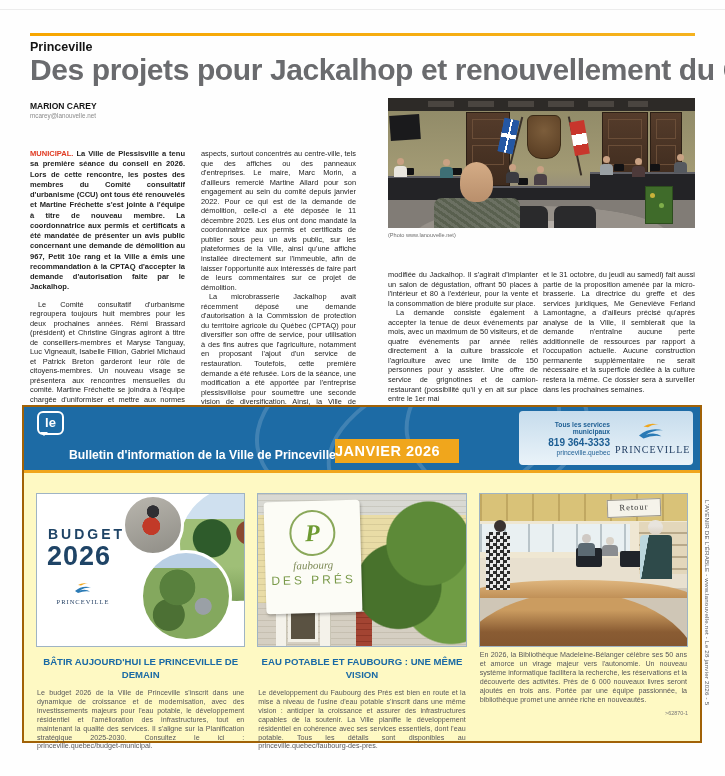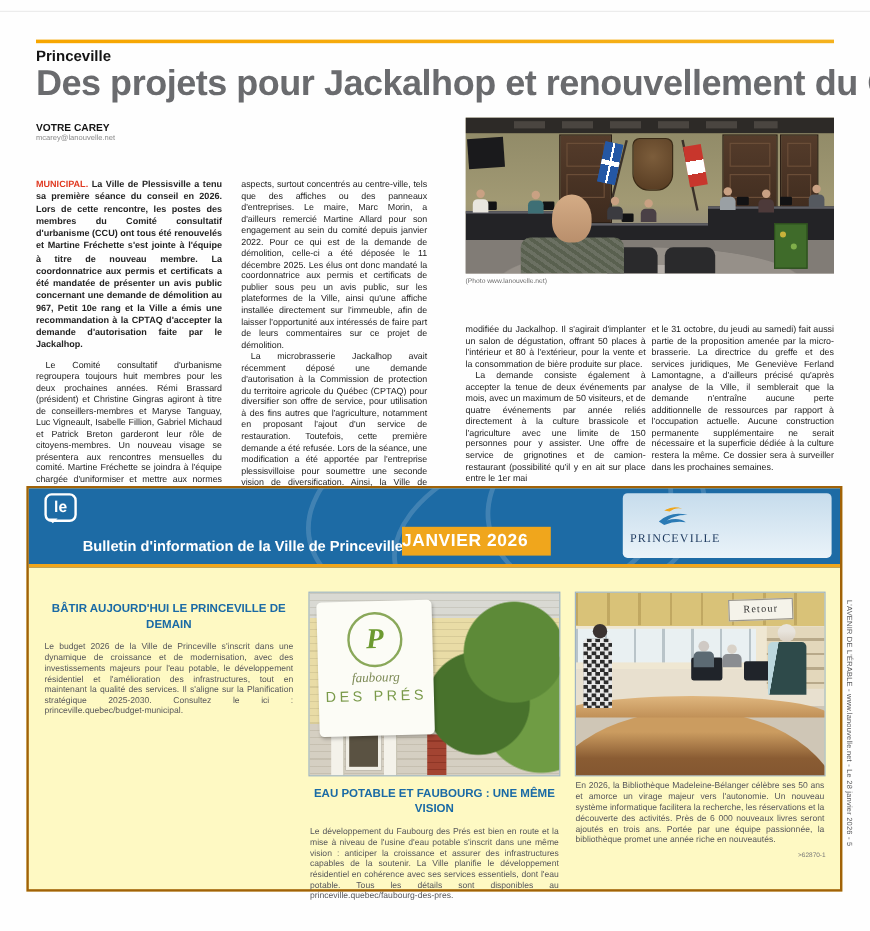--- a/index.html
+++ b/index.html
@@ -121,21 +121,21 @@
 </style>
 </head>
 <body>
 
 <div class="page">
   <div class="page-edge"></div>
 
   <div class="top-rule"></div>
   <div class="kicker">Princeville</div>
   <h1 class="headline">Des projets pour Jackalhop et renouvellement du CCU</h1>
-  <div class="byline">VOTRE CAREY</div>
+  <div class="byline">MARION CAREY</div>
   <div class="byline-email">mcarey@lanouvelle.net</div>
 
   <div class="photo">
     <div class="ph-top"></div>
     <div class="ph-door" style="left:78px;width:42px;height:72px;">
         <i></i>
         <i></i>
       </div>
     <div class="ph-door" style="left:214px;width:44px;height:70px;">
         <i></i>
@@ -217,33 +217,52 @@
 
   <div class="ad">
     <div class="ad-header">
       <div class="arc a1"></div>
       <div class="arc a2"></div>
       <div class="arc a3"></div>
       <div class="le-bubble">le</div>
       <div class="ad-subtitle">Bulletin d'information de la Ville de Princeville</div>
       <div class="ad-issue">JANVIER 2026</div>
       <div class="services-box">
+        <div class="svc-text">
+          <div class="svc-l1">Tous les services municipaux</div>
+          <div class="svc-phone">819 364-3333</div>
+          <div class="svc-web">princeville.quebec</div>
+        </div>
         <div class="city-logo">
           <svg width="32" height="18" viewBox="0 0 40 24">
             <path d="M10 6 Q20 0 30 4 Q23 2 16 7 Z" fill="#f0a61c"></path>
             <path d="M4 18 Q18 6 36 11 Q24 10 13 17 Q26 13 34 19 Q22 17 10 22 Z" fill="#2a7ab5"></path>
           </svg>
           <span>PRINCEVILLE</span>
         </div>
       </div>
     </div>
 
     <div class="ad-body">
 
       <div class="panel">
+        <div class="panel-img budget-card">
+          <div class="circ town"></div>
+          <div class="circ aerial"></div>
+          <div class="circ kid"></div>
+          <div class="bdg-label">BUDGET</div>
+          <div class="bdg-year">2026</div>
+          <div class="bdg-logo">
+            <svg width="22" height="12" viewBox="0 0 40 24">
+              <path d="M10 6 Q20 0 30 4 Q23 2 16 7 Z" fill="#f0a61c"></path>
+              <path d="M4 18 Q18 6 36 11 Q24 10 13 17 Q26 13 34 19 Q22 17 10 22 Z" fill="#2a7ab5"></path>
+            </svg>
+            <span>PRINCEVILLE</span>
+          </div>
+        </div>
         <div class="panel-heading">BÂTIR AUJOURD'HUI LE PRINCEVILLE DE DEMAIN</div>
         <p class="panel-body">Le budget 2026 de la Ville de Princeville s'inscrit dans une dynamique de croissance et de modernisation, avec des investissements majeurs pour l'eau potable, le développement résidentiel et l'amélioration des infrastructures, tout en maintenant la qualité des services. Il s'aligne sur la Planification stratégique 2025-2030. Consultez le ici : princeville.quebec/budget-municipal.</p>
       </div>
 
       <div class="panel">
         <div class="panel-img faub">
           <div class="siding"></div>
           <div class="column" style="left:18px;"></div>
           <div class="column" style="left:62px;"></div>
           <div class="window"></div>

